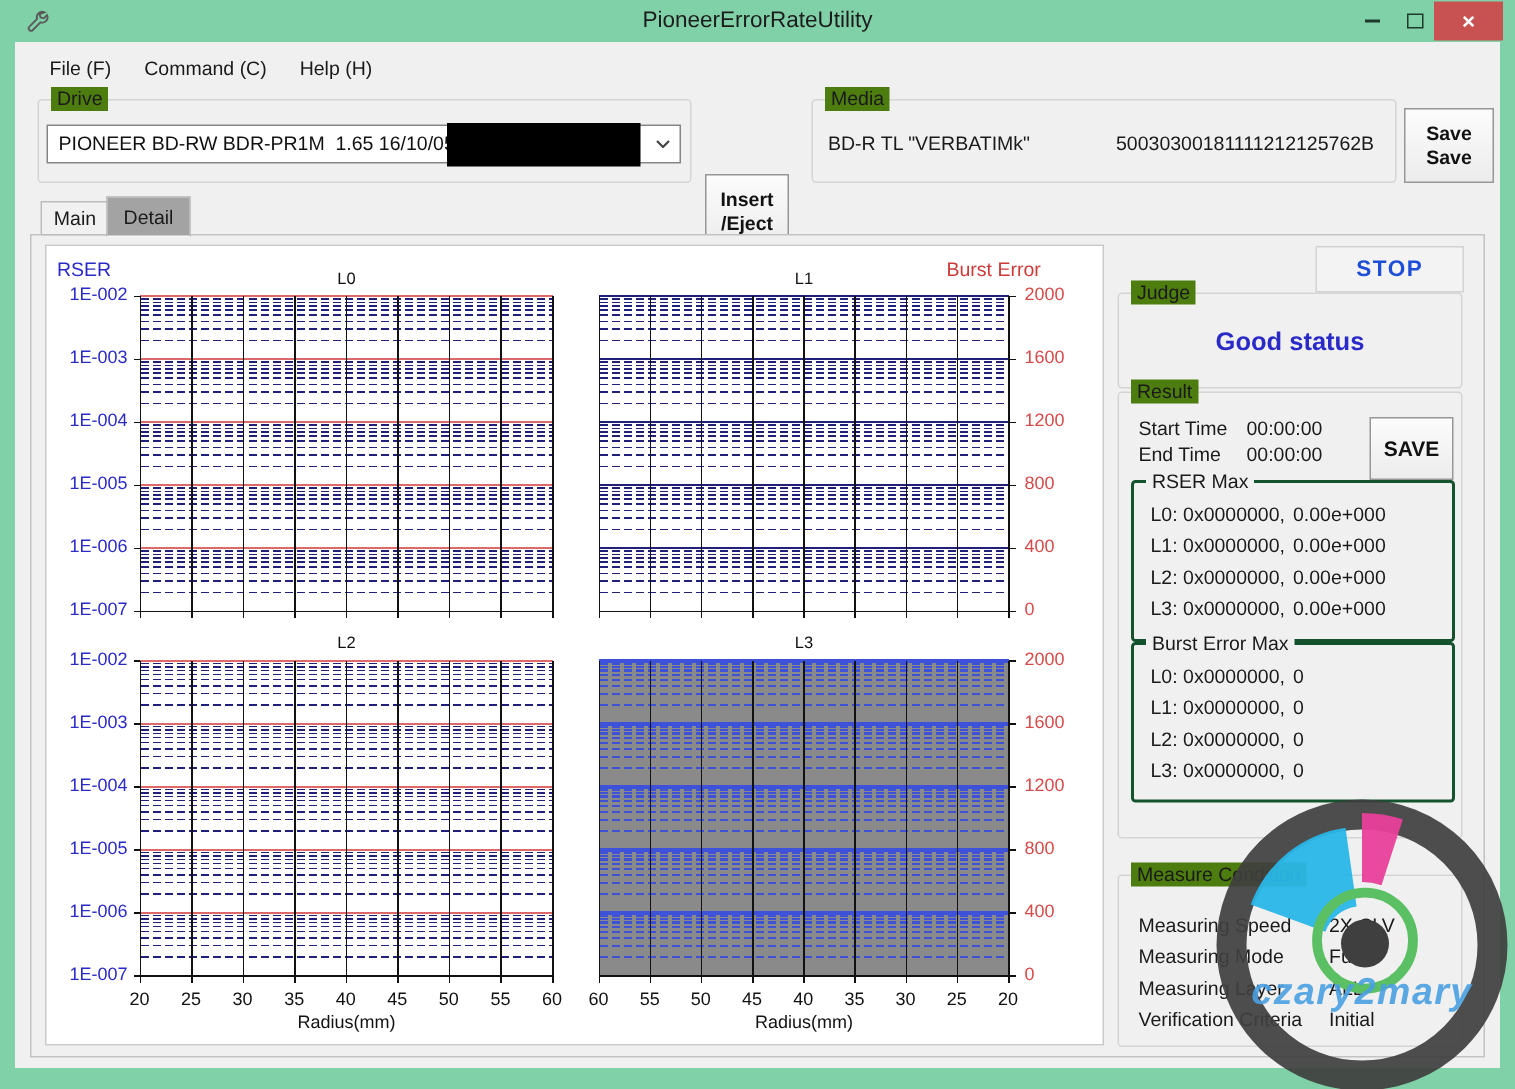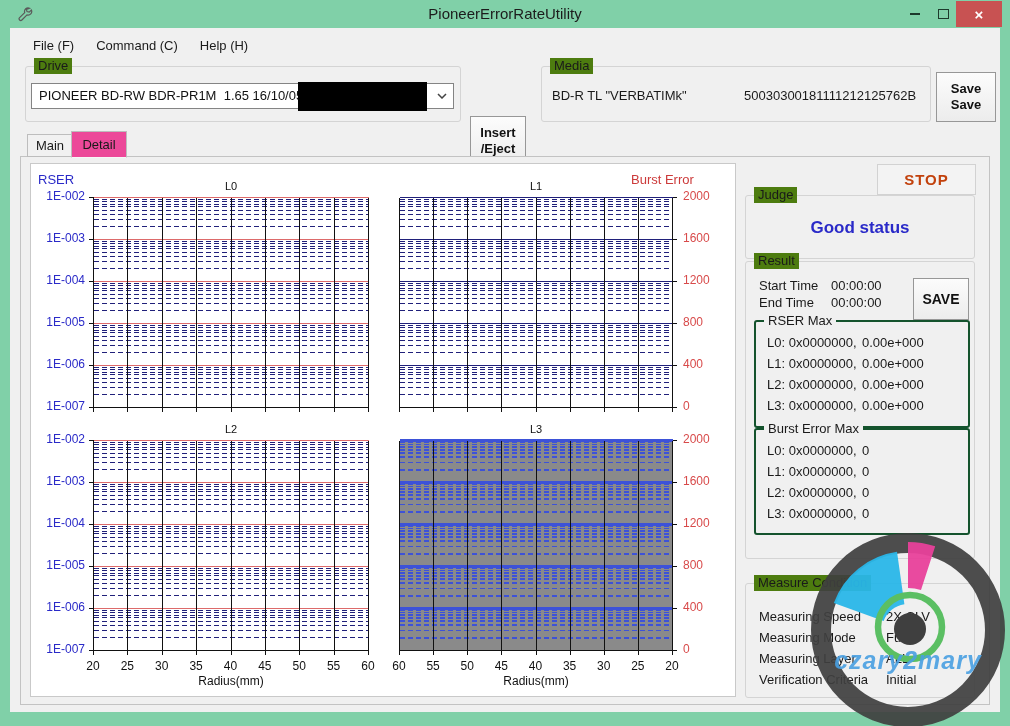--- a/index.html
+++ b/index.html
@@ -28,34 +28,34 @@
   #redact{position:absolute;left:266px;top:-2px;width:129px;height:29px;background:#000;}
   #combo svg{position:absolute;right:6px;top:9px;}
   .btn{position:absolute;border:1px solid #979797;background:linear-gradient(#fcfcfc,#ececec);display:flex;flex-direction:column;align-items:center;justify-content:center;font-size:13px;font-weight:bold;color:#111;line-height:16px;}
   #btn-insert{left:470px;top:72px;width:54px;height:48px;margin-top:44px;}
   #btn-saveimg{left:936px;top:72px;width:58px;height:48px;}
   #media-type{position:absolute;left:552px;top:88px;font-size:13px;color:#1a1a1a;}
   #media-id{position:absolute;left:744px;top:88px;font-size:13px;color:#1a1a1a;}
   
   .tab{position:absolute;border:1px solid #bdbdbd;background:#f1f1f1;font-size:13px;color:#1a1a1a;text-align:center;z-index:1;}
   #tab-main{left:27px;top:134px;width:44px;height:21px;line-height:21px;}
-  #tab-detail{left:71px;top:131px;width:54px;height:25px;line-height:25px;background:#ec4899;border-bottom:1px solid #f7f7f7;z-index:3;}
+  #tab-detail{left:71px;top:131px;width:54px;height:25px;line-height:25px;background:#a3a3a3;border-bottom:1px solid #f7f7f7;z-index:3;}
   #tabpage{position:absolute;left:20px;top:156px;width:968px;height:547px;border:1px solid #c3c3c3;background:#f0f0f0;z-index:0;}
   
   #chart-panel{position:absolute;left:30px;top:163px;width:704px;height:532px;background:#fff;border:1px solid #c9c9c9;z-index:2;}
   .axis-name{position:absolute;font-size:13px;}
   #rser-name{left:7px;top:8px;color:#2a2ac8;}
   #burst-name{left:600px;top:8px;width:90px;text-align:left;color:#cc3a3a;}
   .chart-title{position:absolute;text-align:center;font-size:11px;color:#111;}
   .ytick{position:absolute;text-align:right;font-size:12px;color:#2a2ac8;}
   .y2tick{position:absolute;font-size:12px;color:#d84a4a;}
   .xtick{position:absolute;text-align:center;font-size:12px;color:#111;}
   .xlabel{position:absolute;text-align:center;font-size:12px;color:#111;}
   
-  #btn-stop{left:877px;top:164px;width:97px;height:29px;color:#c2410c;border-color:#d2d2d2;background:#f3f3f3;font-size:15px;letter-spacing:1px;z-index:2;}
+  #btn-stop{left:877px;top:164px;width:97px;height:29px;color:#1d4ed8;border-color:#d2d2d2;background:#f3f3f3;font-size:15px;letter-spacing:1px;z-index:2;}
   #gb-judge{left:745px;top:195px;width:228px;height:62px;z-index:2;}
   #judge-status{position:absolute;left:0;top:22px;width:100%;text-align:center;font-size:17px;font-weight:bold;color:#2a2ac8;}
   #gb-result{left:745px;top:261px;width:228px;height:296px;z-index:2;}
   .rlabel,.rvalue{position:absolute;font-size:13px;color:#1a1a1a;white-space:nowrap;}
   #btn-save{left:167px;top:16px;width:54px;height:40px;font-size:14px;}
   .igb{position:absolute;border:2px solid #14532d;border-radius:3px;}
   .igb>.lbl{position:absolute;top:-9px;left:8px;background:#f0f0f0;padding:0 4px;font-size:13px;line-height:16px;color:#1a1a1a;white-space:nowrap;}
   .mrow-l{position:absolute;left:11px;font-size:13px;color:#1a1a1a;white-space:nowrap;}
   .mrow-v{position:absolute;left:106px;font-size:13px;color:#1a1a1a;white-space:nowrap;}
   #gb-measure{left:745px;top:583px;width:228px;height:113px;z-index:2;}

